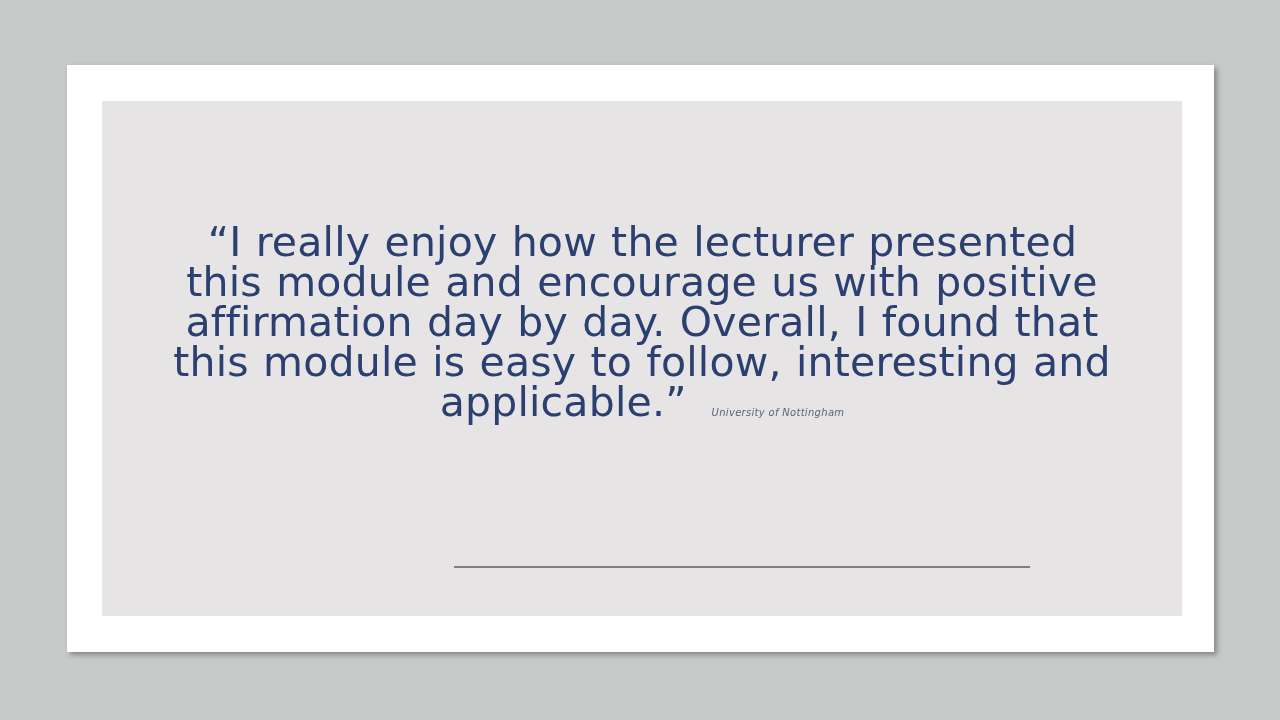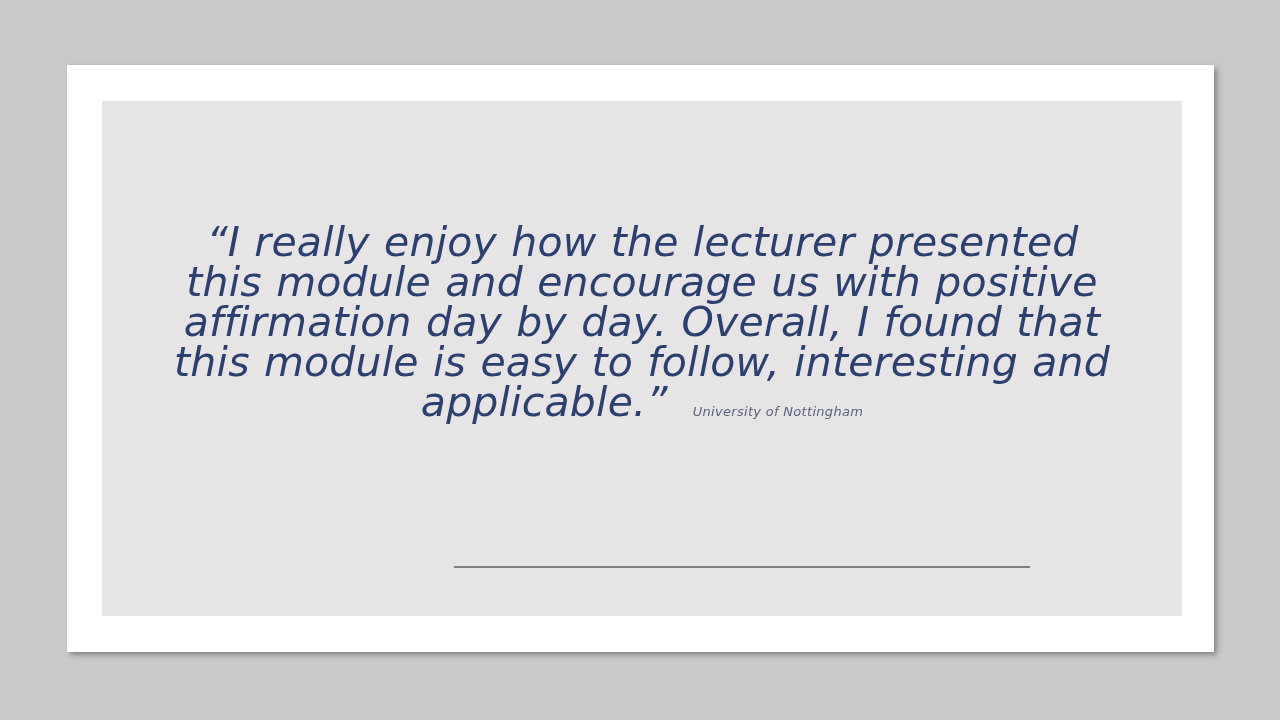--- a/index.html
+++ b/index.html
@@ -47,35 +47,34 @@
     left: 50%;
     top: 121px;
     transform: translateX(-50%);
     width: 960px;
     text-align: center;
   }
 
   .quote-text {
     margin: 1px;
     font-family: "DejaVu Sans", "Liberation Sans", sans-serif;
-    font-style: italic;
     font-weight: 400;
     font-size: 41px;
     line-height: 40px;
     letter-spacing: 0.2px;
     color: #2b4070;
     white-space: pre-wrap;
     word-spacing: 1px;
   }
 
   .attribution {
     font-family: "DejaVu Sans", "Liberation Sans", sans-serif;
     font-style: italic;
     font-weight: 400;
-    font-size: 13px;
+    font-size: 10px;
     line-height: 14px;
     color: #5a6480;
     letter-spacing: 0.3px;
     padding-left: 24px;
     vertical-align: baseline;
     white-space: nowrap;
   }
 
   
   .divider {

